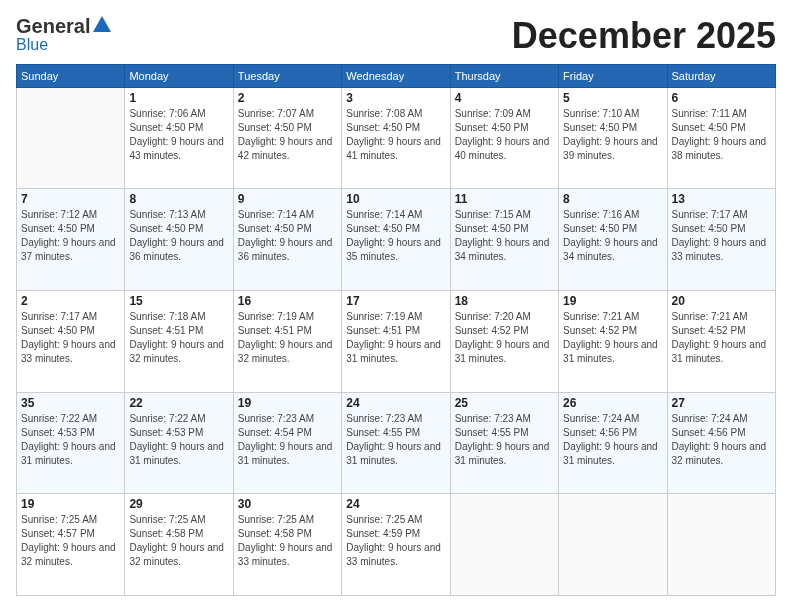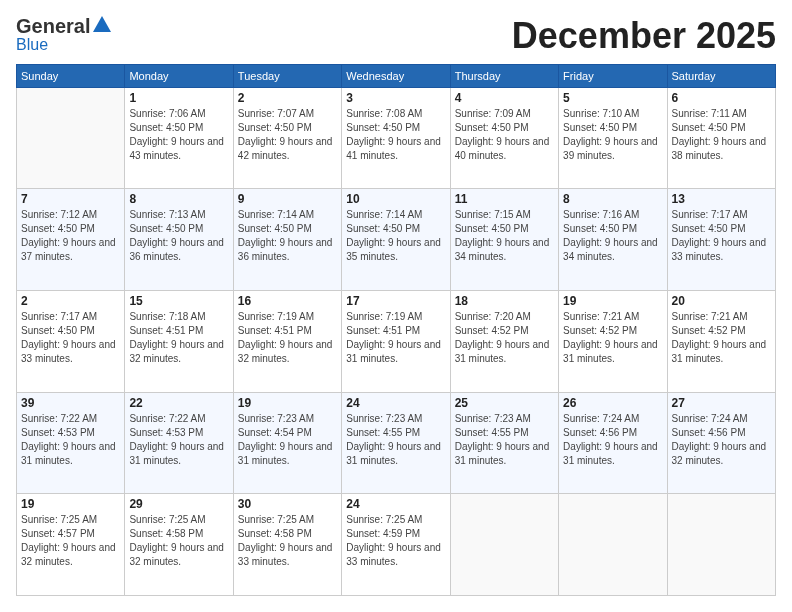--- a/index.html
+++ b/index.html
@@ -215,21 +215,21 @@
             <span class="day-number">19</span>
             <div class="day-info">Sunrise: 7:21 AM<br>Sunset: 4:52 PM<br>Daylight: 9 hours and 31 minutes.</div>
           </td>
           <td>
             <span class="day-number">20</span>
             <div class="day-info">Sunrise: 7:21 AM<br>Sunset: 4:52 PM<br>Daylight: 9 hours and 31 minutes.</div>
           </td>
         </tr>
         <tr>
           <td>
-            <span class="day-number">39</span>
+            <span class="day-number">35</span>
             <div class="day-info">Sunrise: 7:22 AM<br>Sunset: 4:53 PM<br>Daylight: 9 hours and 31 minutes.</div>
           </td>
           <td>
             <span class="day-number">22</span>
             <div class="day-info">Sunrise: 7:22 AM<br>Sunset: 4:53 PM<br>Daylight: 9 hours and 31 minutes.</div>
           </td>
           <td>
             <span class="day-number">19</span>
             <div class="day-info">Sunrise: 7:23 AM<br>Sunset: 4:54 PM<br>Daylight: 9 hours and 31 minutes.</div>
           </td>

